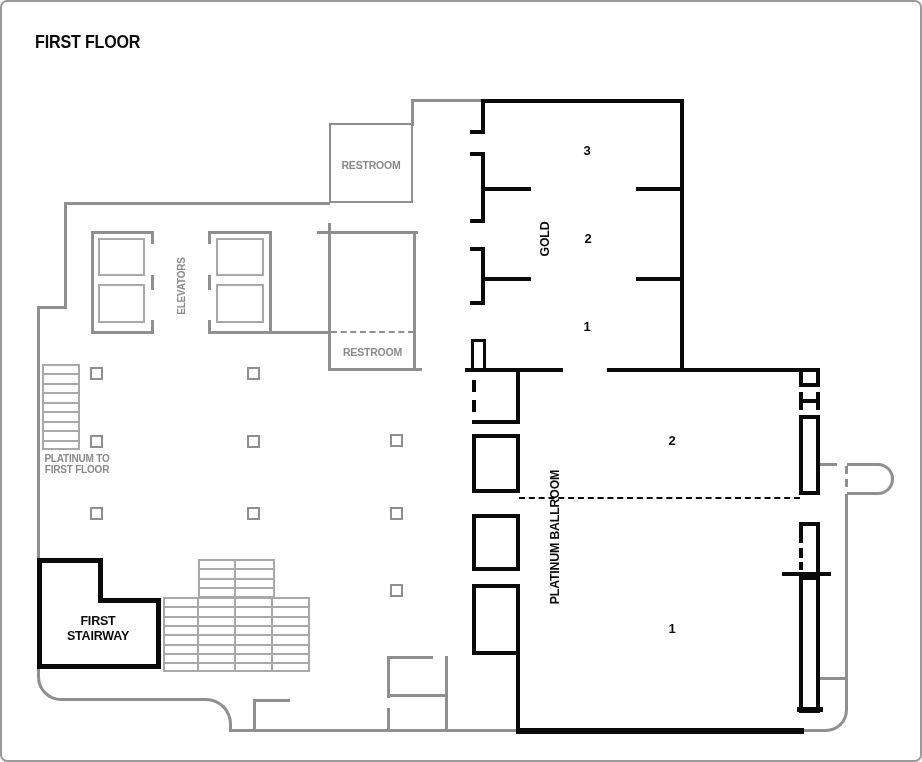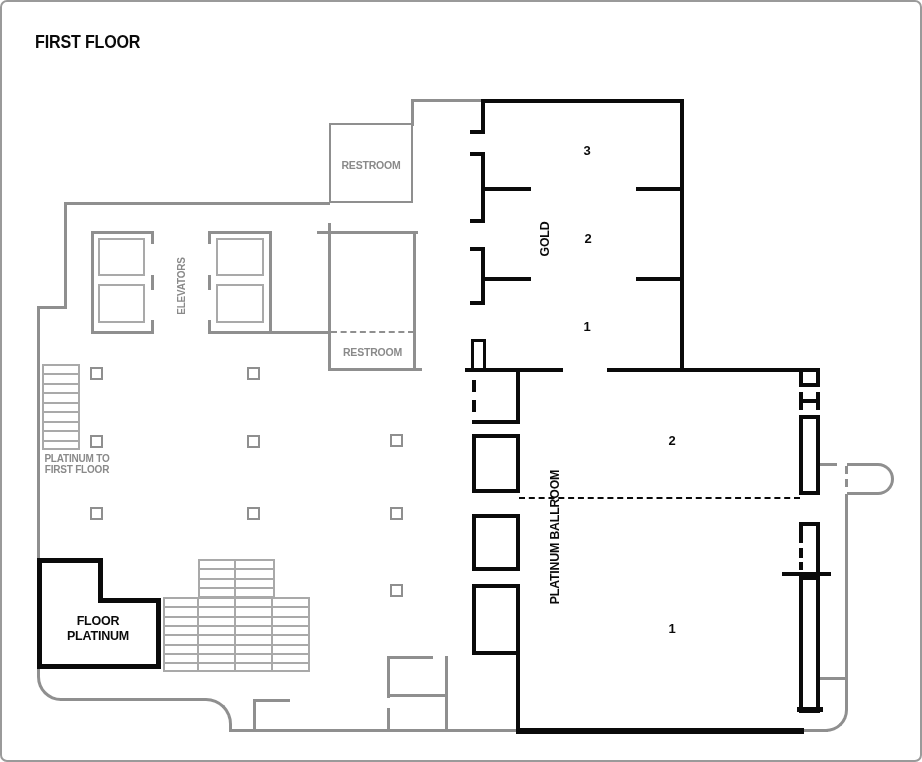--- a/index.html
+++ b/index.html
@@ -109,22 +109,22 @@
   <div class="abs lgl" style="left:269px;top:595px;width:2px;height:75px;"></div>
 
   <div class="abs bw" style="left:35px;top:556px;width:66px;height:5px;"></div>
   <div class="abs bw" style="left:96px;top:556px;width:5px;height:45px;"></div>
   <div class="abs bw" style="left:96px;top:596px;width:63px;height:5px;"></div>
   <div class="abs bw" style="left:154px;top:596px;width:5px;height:71px;"></div>
   <div class="abs bw" style="left:35px;top:662px;width:124px;height:5px;"></div>
   <div class="abs bw" style="left:35px;top:556px;width:5px;height:111px;"></div>
   <div class="abs lbl ctr" style="left:40px;top:610px;width:112px;height:34px;font-size:12.5px;line-height:1.2;">
     <span>
-        <span style="display:block;">FLOOR</span>
-        <span style="display:block;">PLATINUM</span>
+        <span style="display:block;">FIRST</span>
+        <span style="display:block;">STAIRWAY</span>
       </span>
   </div>
 
   <div class="abs bw" style="left:479px;top:97px;width:203px;height:4px;"></div>
   <div class="abs bw" style="left:678px;top:97px;width:4px;height:273px;"></div>
   <div class="abs bw" style="left:479px;top:97px;width:4px;height:35px;"></div>
   <div class="abs bw" style="left:479px;top:150px;width:4px;height:71px;"></div>
   <div class="abs bw" style="left:479px;top:245px;width:4px;height:58px;"></div>
   <div class="abs bw" style="left:468px;top:128px;width:15px;height:4px;"></div>
   <div class="abs bw" style="left:468px;top:150px;width:15px;height:4px;"></div>

